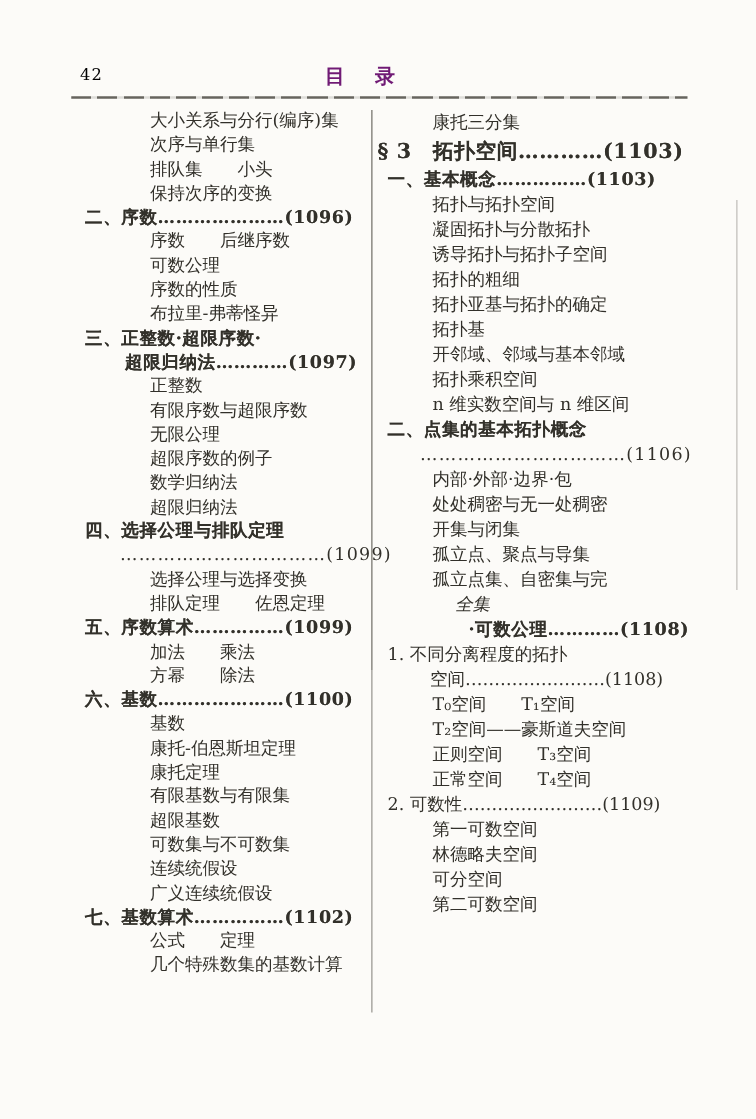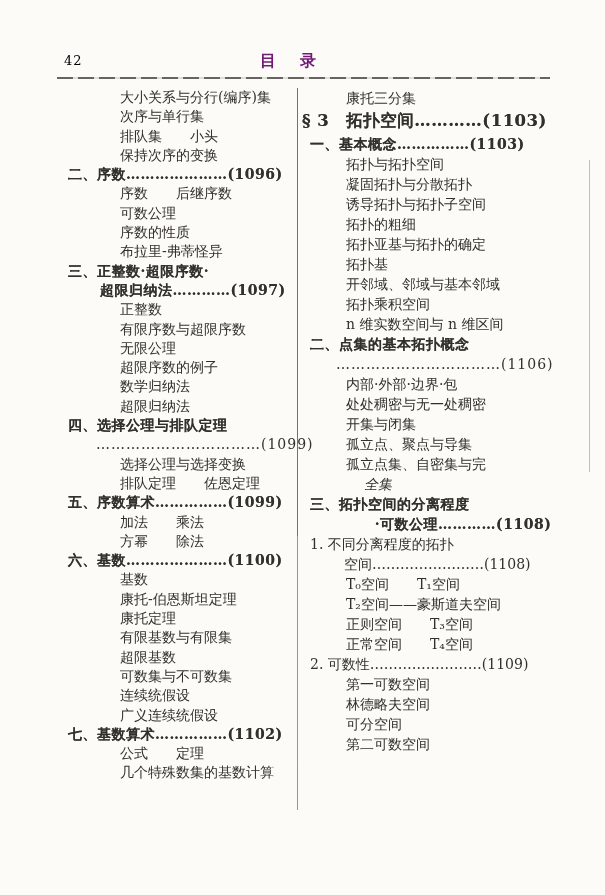--- a/index.html
+++ b/index.html
@@ -130,21 +130,20 @@
       <div class="line sub">拓扑乘积空间</div>
       <div class="line sub">n 维实数空间与 n 维区间</div>
       <div class="line sec">二、点集的基本拓扑概念</div>
       <div class="line dots">……………………………(1106)</div>
       <div class="line sub">内部·外部·边界·包</div>
       <div class="line sub">处处稠密与无一处稠密</div>
       <div class="line sub">开集与闭集</div>
       <div class="line sub">孤立点、聚点与导集</div>
       <div class="line sub">孤立点集、自密集与完</div>
       <div class="line sub2">全集</div>
-      <div class="line sec">三、拓扑空间的分离程度</div>
       <div class="line secc">·可数公理…………(1108)</div>
       <div class="line num">1. 不同分离程度的拓扑</div>
       <div class="line numc">空间……………………(1108)</div>
       <div class="line sub">T₀空间　　T₁空间</div>
       <div class="line sub">T₂空间——豪斯道夫空间</div>
       <div class="line sub">正则空间　　T₃空间</div>
       <div class="line sub">正常空间　　T₄空间</div>
       <div class="line num">2. 可数性……………………(1109)</div>
       <div class="line sub">第一可数空间</div>
       <div class="line sub">林德略夫空间</div>

